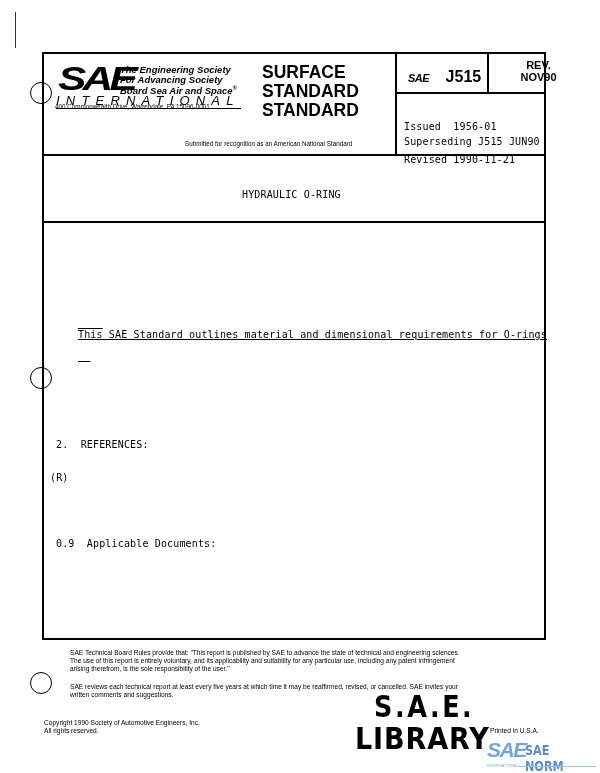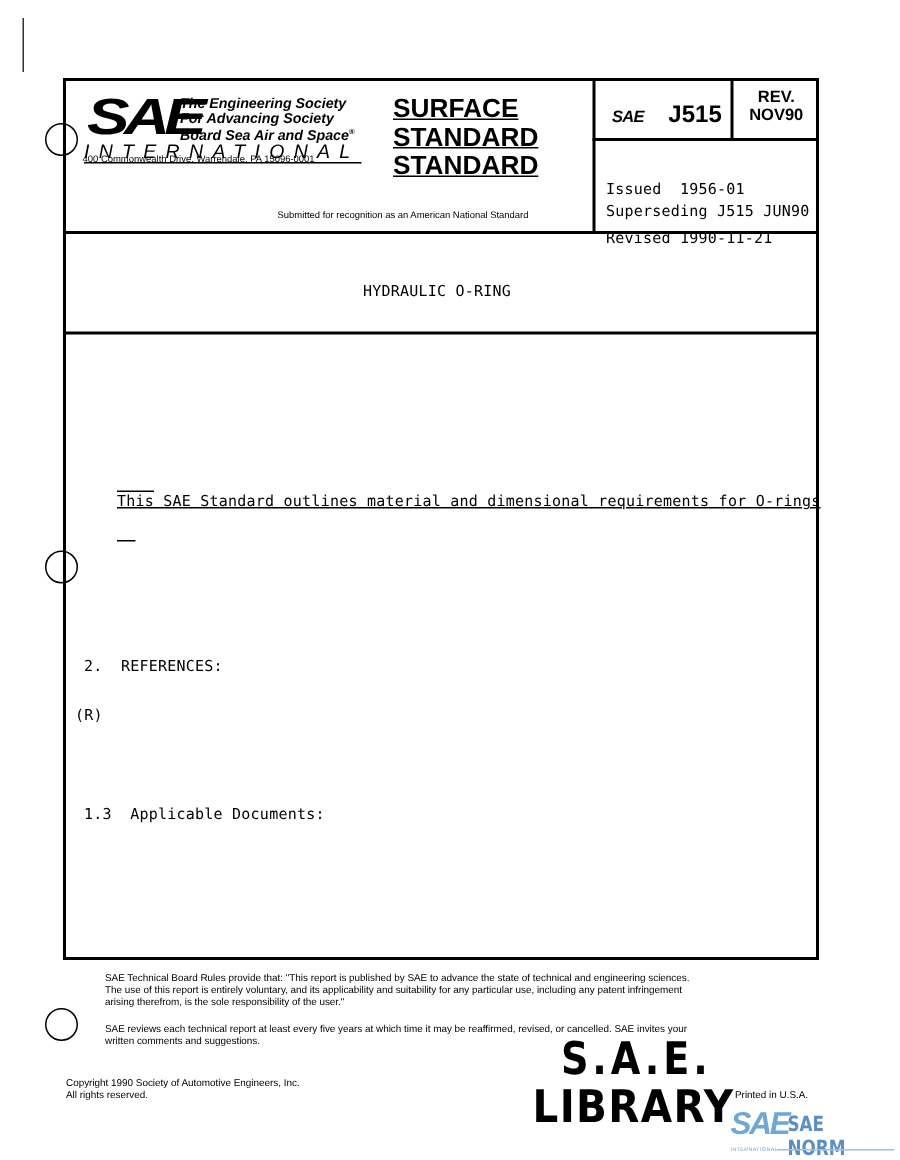--- a/index.html
+++ b/index.html
@@ -46,36 +46,36 @@
 </div>
 <div class="abs tagline" style="left:120px; top:65px;">
   <div>The Engineering Society</div>
   <div>For Advancing Society</div>
   <div><span>Board Sea Air and Space</span><sup style="font-size:5px;">®</sup></div>
 </div>
 <div class="abs intl" style="left:56px; top:93px;">INTERNATIONAL</div>
 <div class="abs" style="left:56px; top:108px; width:185px; height:1px; background:#000;"></div>
 <div class="abs addr" style="left:55px; top:103px;">400 Commonwealth Drive, Warrendale, PA 15096-0001</div>
 
-<div class="abs svs" style="left:262px; top:63px;text-decoration:underline;">
+<div class="abs svs" style="left:262px; top:63px;">
   <div>SURFACE</div>
   <div>STANDARD</div>
   <div>STANDARD</div>
 </div>
 <div class="abs submitted" style="left:185px; top:140px;">Submitted for recognition as an American National Standard</div>
 
 <div class="vline" style="left:395px; top:52px; height:103px;"></div>
 <div class="vline" style="left:487px; top:52px; height:42px;"></div>
 <div class="hline" style="left:395px; top:92px; width:151px;"></div>
 
 <div class="abs" style="left:408px; top:68px;">
   <span class="boxsae">SAE</span>
   <span class="j515" style="margin-left:12px;">J515</span>
 </div>
-<div class="abs rev" style="left:489px; top:59px; width:57px;">
+<div class="abs rev" style="left:510px; top:59px; width:57px;">
   <div>REV.</div>
   <div>NOV90</div>
 </div>
 <div class="abs mono" style="left:404px; top:99px;">
   <div>Issued  1956-01</div>
   <div>Revised 1990-11-21</div>
 </div>
 <div class="abs mono" style="left:404px; top:136px;">Superseding J515 JUN90</div>
 
 <div class="abs mono" style="left:242px; top:189px;">HYDRAULIC O-RING</div>
@@ -85,21 +85,21 @@
   <div style="height:11px;"></div>
   <div style="padding-left:22px;text-decoration:underline;">
     <div>This SAE Standard outlines material and dimensional requirements for O-rings</div>
   </div>
   <div style="height:11px;"></div>
 
   
   <div><span>2.</span>  <span>REFERENCES:</span></div>
   <div style="margin-left:-6px;">(R)</div>
   <div style="height:11px;"></div>
-  <div><span>1.3</span>  <span>Applicable Documents:</span></div>
+  <div><span>0.9</span>  <span>Applicable Documents:</span></div>
   <div style="height:11px;"></div>
 
   
   <div style="position:relative;">
   </div>
   
   
   
 
   

